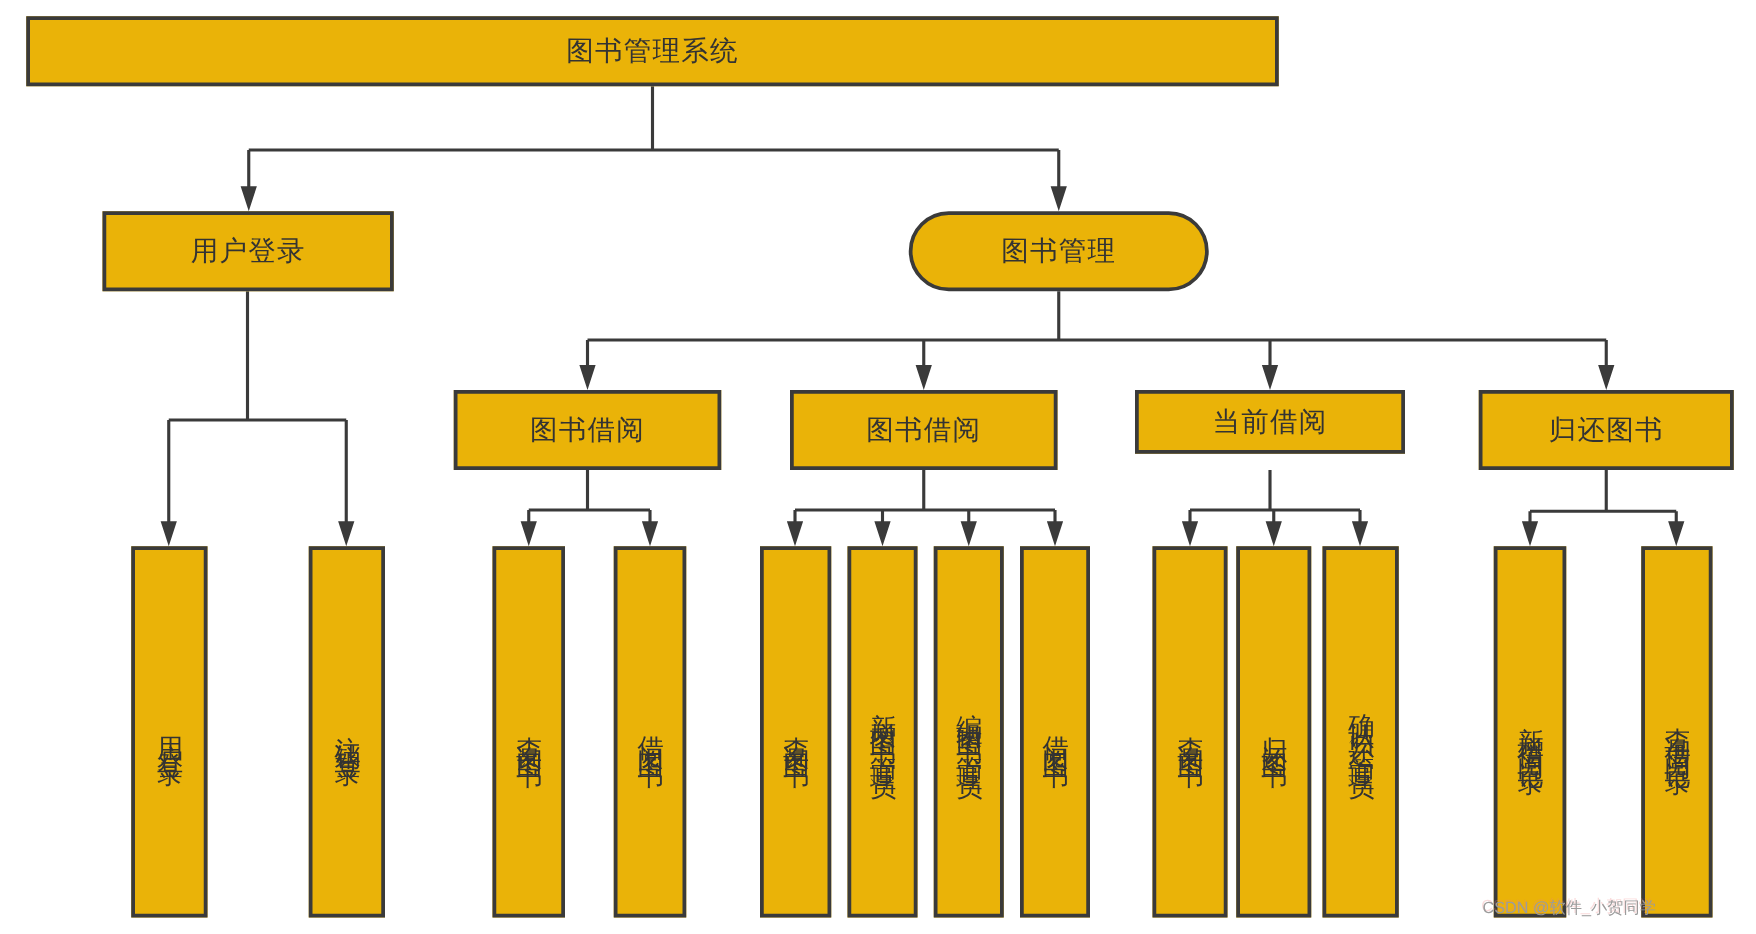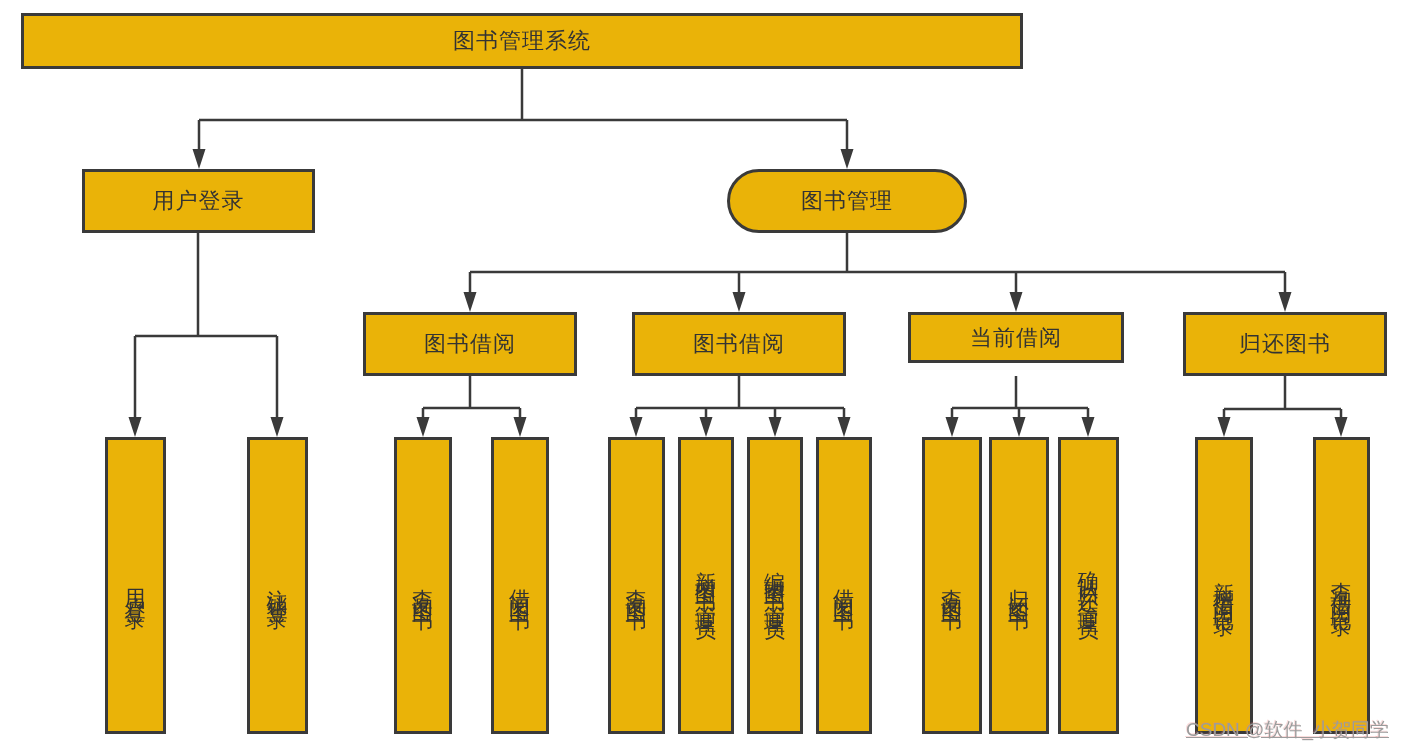--- a/index.html
+++ b/index.html
@@ -14,23 +14,22 @@
     display:flex;align-items:center;justify-content:center;
     z-index:1;font-size:22px;letter-spacing:1px;
   }
   .leaf{font-size:21px;}
   .leaf .vtxt{
     writing-mode:vertical-rl;text-orientation:mixed;
     letter-spacing:7px;line-height:1;white-space:nowrap;
   }
   .watermark{
     position:absolute;left:1186px;top:717px;z-index:2;
-    font-size:19px;color:#9c9c9c;white-space:nowrap;
+    font-size:13px;color:#9c9c9c;white-space:nowrap;
     text-shadow:-1px -1px 0 rgba(236,128,128,0.28);
-    text-decoration:underline;
   }
 </style>
 </head>
 <body>
 
 <div id="stage">
 
   <svg id="connectors" width="1405" height="747" viewBox="0 0 1405 747">
     <g stroke="#3a3a3a" stroke-width="2.5" fill="none">
 

